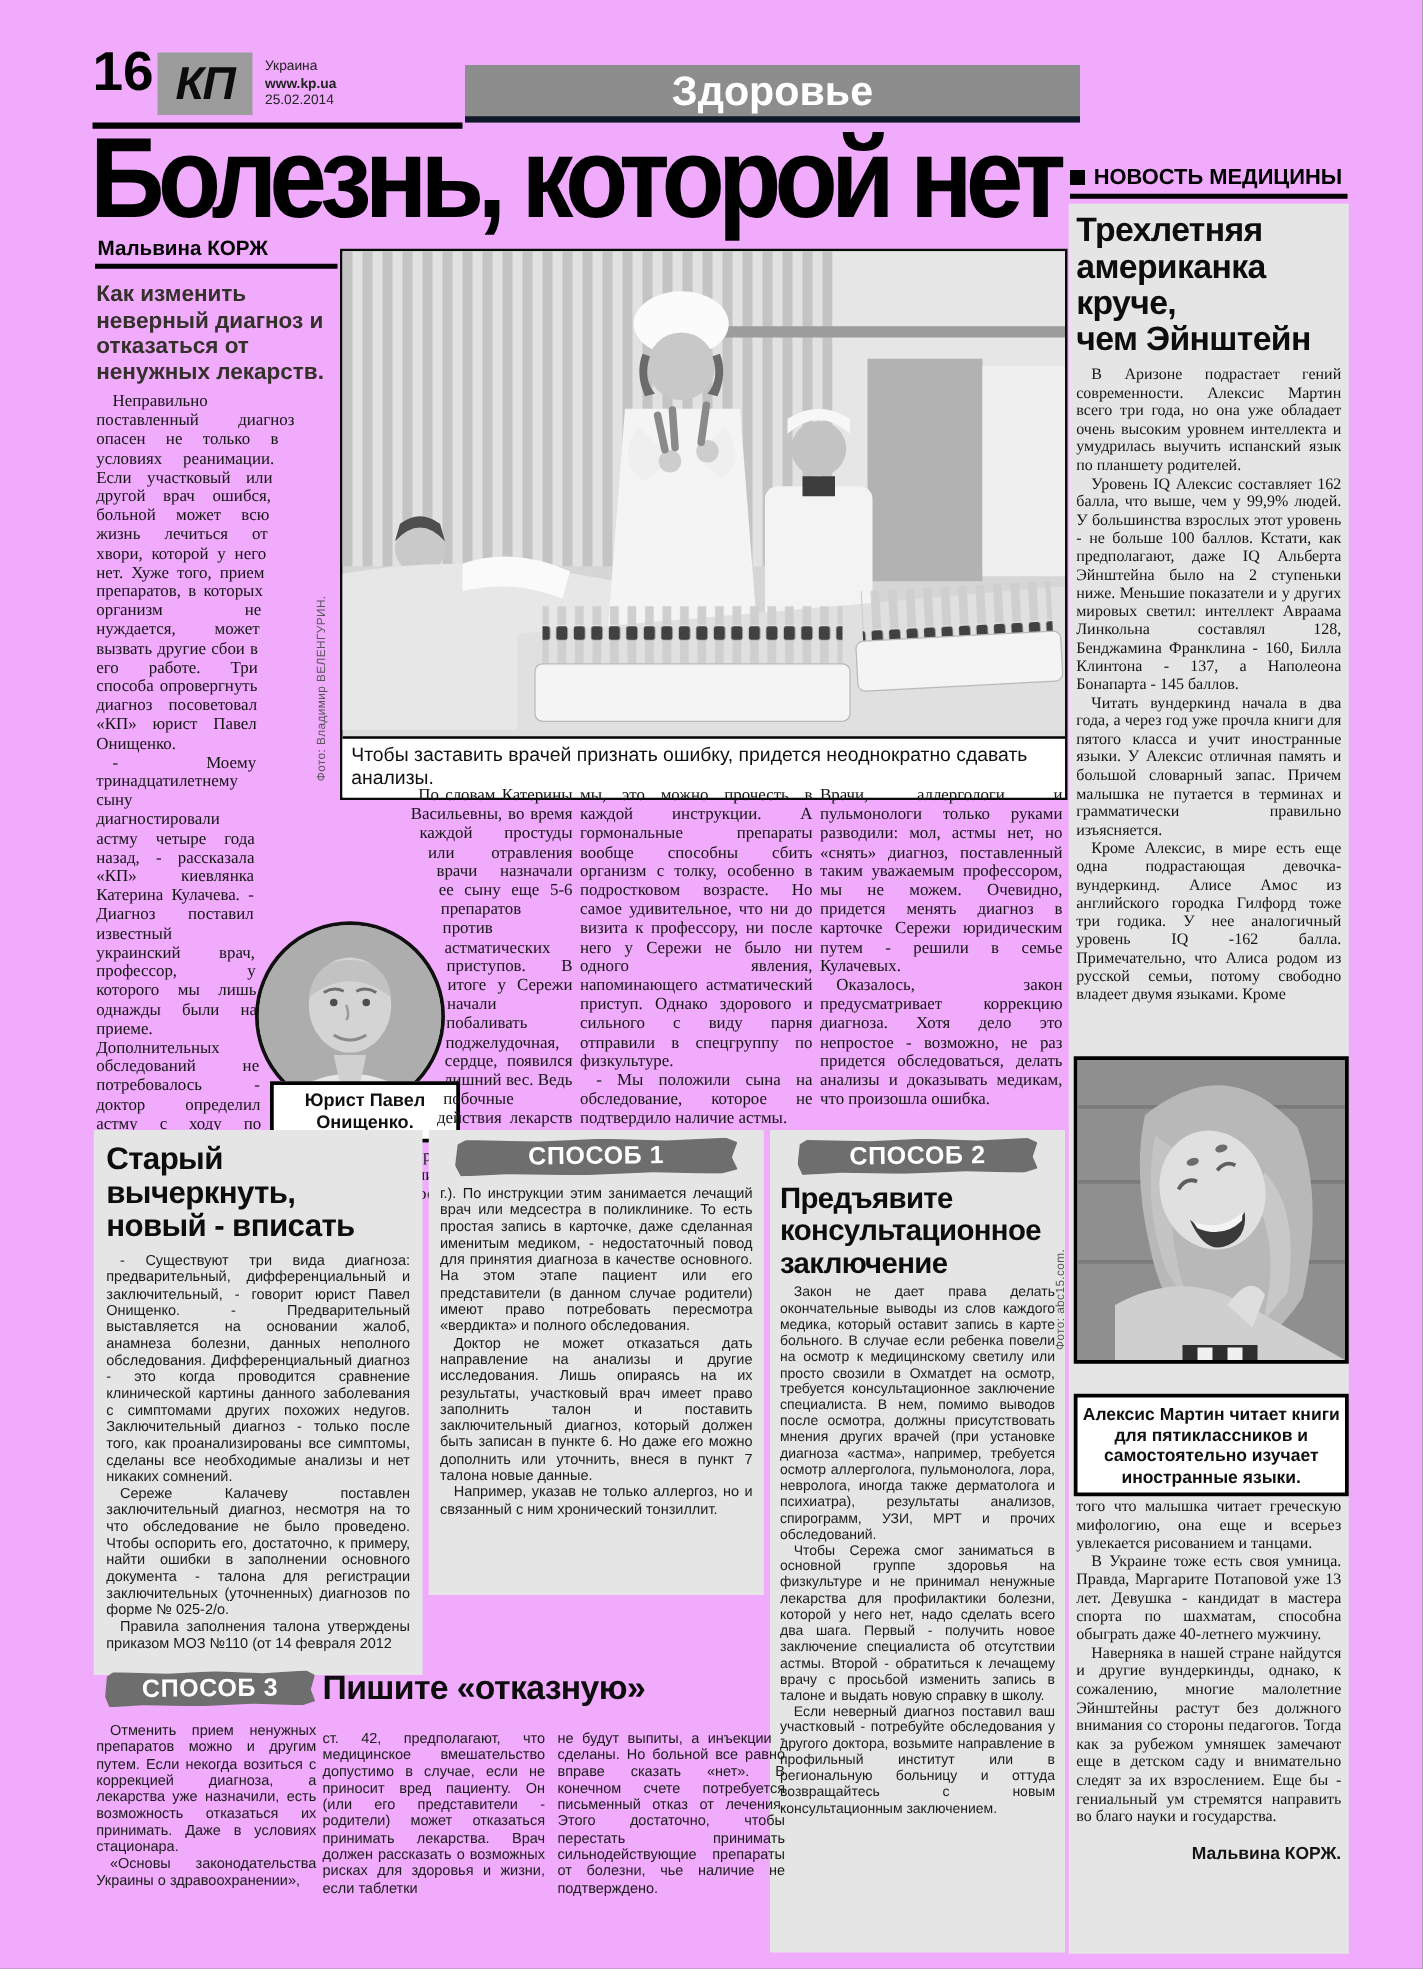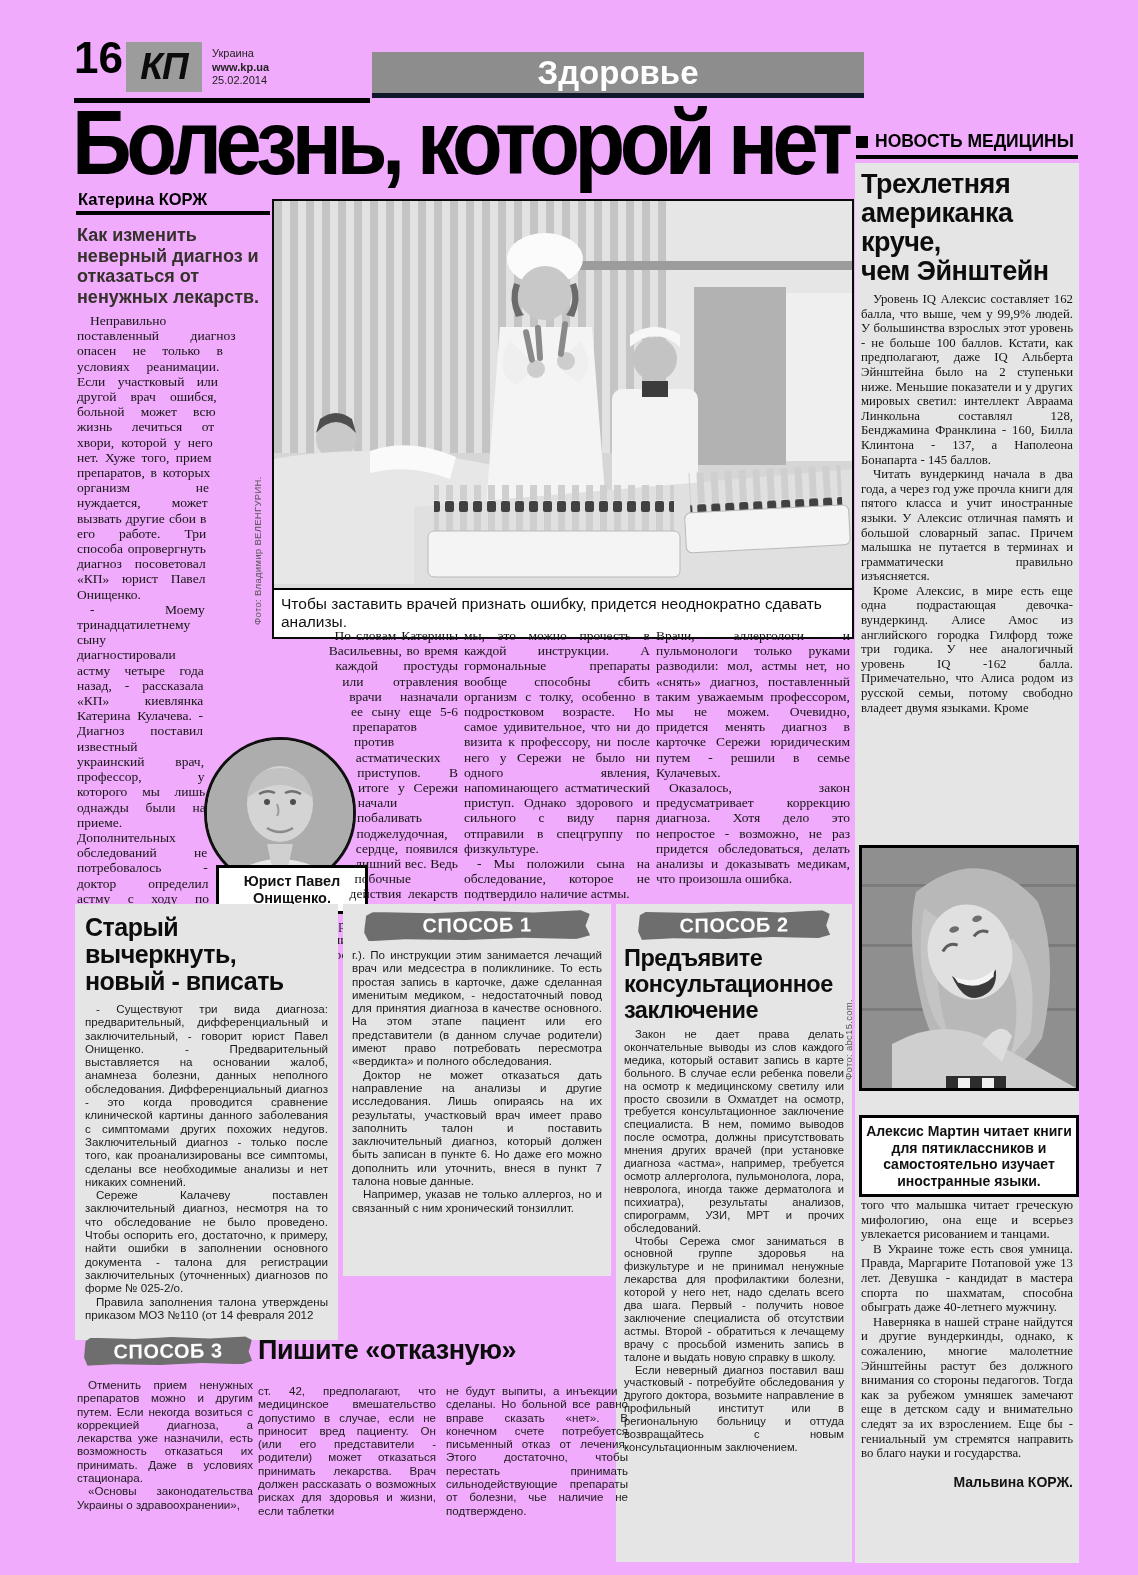--- a/index.html
+++ b/index.html
@@ -63,21 +63,21 @@
   <div class="abs kpbox" style="left:126px;top:42px;">КП</div>
   <div class="abs edition" style="left:212px;top:47px;width:100px;">
     <div>Украина</div>
     <div class="b">www.kp.ua</div>
     <div>25.02.2014</div>
   </div>
   <div class="abs hrule" style="left:74px;top:98px;width:296px;height:5px;"></div>
   <div class="abs banner-section" style="left:372px;top:52px;width:492px;height:41px;">Здоровье</div>
 
   <div class="abs headline" style="left:72px;top:98px;width:782px;">Болезнь, которой нет</div>
-  <div class="abs byline" style="left:78px;top:190px;">Катерина КОРЖ</div>
+  <div class="abs byline" style="left:78px;top:190px;">Мальвина КОРЖ</div>
   <div class="abs hrule" style="left:76px;top:211px;width:194px;height:4px;"></div>
 
   <div class="abs lead" style="left:77px;top:225px;width:188px;">Как изменить неверный диагноз и отказаться от ненужных лекарств.</div>
   <div class="abs serif" style="left:77px;top:313px;width:184px;height:600px;">
     <div class="cutout-r"></div>
     <div class="par">Неправильно поставленный диагноз опасен не только в условиях реанимации. Если участковый или другой врач ошибся, больной может всю жизнь лечиться от хвори, которой у него нет. Хуже того, прием препаратов, в которых организм не нуждается, может вызвать другие сбои в его работе. Три способа опровергнуть диагноз посоветовал «КП» юрист Павел Онищенко.</div>
     <div class="par">- Моему тринадцатилетнему сыну диагностировали астму четыре года назад, - рассказала «КП» киевлянка Катерина Кулачева. - Диагноз поставил известный украинский врач, профессор, у которого мы лишь однажды были на приеме. Дополнительных обследований не потребовалось - доктор определил астму с ходу по интенсивности дыхания Сережи и внес запись в карточку. Затем было многомесячное лечение, регулярная профилактика приступов - пили таблетки, кололи гормональные лекарства внутривенно.</div>
   </div>
 
   <div class="abs vcredit" style="left:252px;top:430px;height:195px;">Фото: Владимир ВЕЛЕНГУРИН.</div>
@@ -218,20 +218,21 @@
     <span>НОВОСТЬ МЕДИЦИНЫ</span>
   </div>
   <div class="abs hrule" style="left:856px;top:155px;width:222px;height:4px;"></div>
   <div class="abs panel" style="left:855px;top:163px;width:224px;height:1400px;">
     <div style="padding:7px 6px 0;">
       <div class="newstitle">Трехлетняя</div>
       <div class="newstitle">американка</div>
       <div class="newstitle">круче,</div>
       <div class="newstitle">чем Эйнштейн</div>
       <div class="newsserif" style="margin-top:6px;">
+        <div class="par">В Аризоне подрастает гений современности. Алексис Мартин всего три года, но она уже обладает очень высоким уровнем интеллекта и умудрилась выучить испанский язык по планшету родителей.</div>
         <div class="par">Уровень IQ Алексис составляет 162 балла, что выше, чем у 99,9% людей. У большинства взрослых этот уровень - не больше 100 баллов. Кстати, как предполагают, даже IQ Альберта Эйнштейна было на 2 ступеньки ниже. Меньшие показатели и у других мировых светил: интеллект Авраама Линкольна составлял 128, Бенджамина Франклина - 160, Билла Клинтона - 137, а Наполеона Бонапарта - 145 баллов.</div>
         <div class="par">Читать вундеркинд начала в два года, а через год уже прочла книги для пятого класса и учит иностранные языки. У Алексис отличная память и большой словарный запас. Причем малышка не путается в терминах и грамматически правильно изъясняется.</div>
         <div class="par">Кроме Алексис, в мире есть еще одна подрастающая девочка-вундеркинд. Алисе Амос из английского городка Гилфорд тоже три годика. У нее аналогичный уровень IQ -162 балла. Примечательно, что Алиса родом из русской семьи, потому свободно владеет двумя языками. Кроме</div>
       </div>
     </div>
   </div>
   <div class="abs vcredit" style="left:843px;top:930px;height:150px;">Фото: abc15.com.</div>
   <div class="abs" style="left:859px;top:845px;width:214px;border:3px solid #000;font-size:0;">
     <svg width="214" height="240" viewBox="0 0 214 240" aria-label="laughing girl">
       <rect width="214" height="240" fill="#8f8f8f"></rect>

